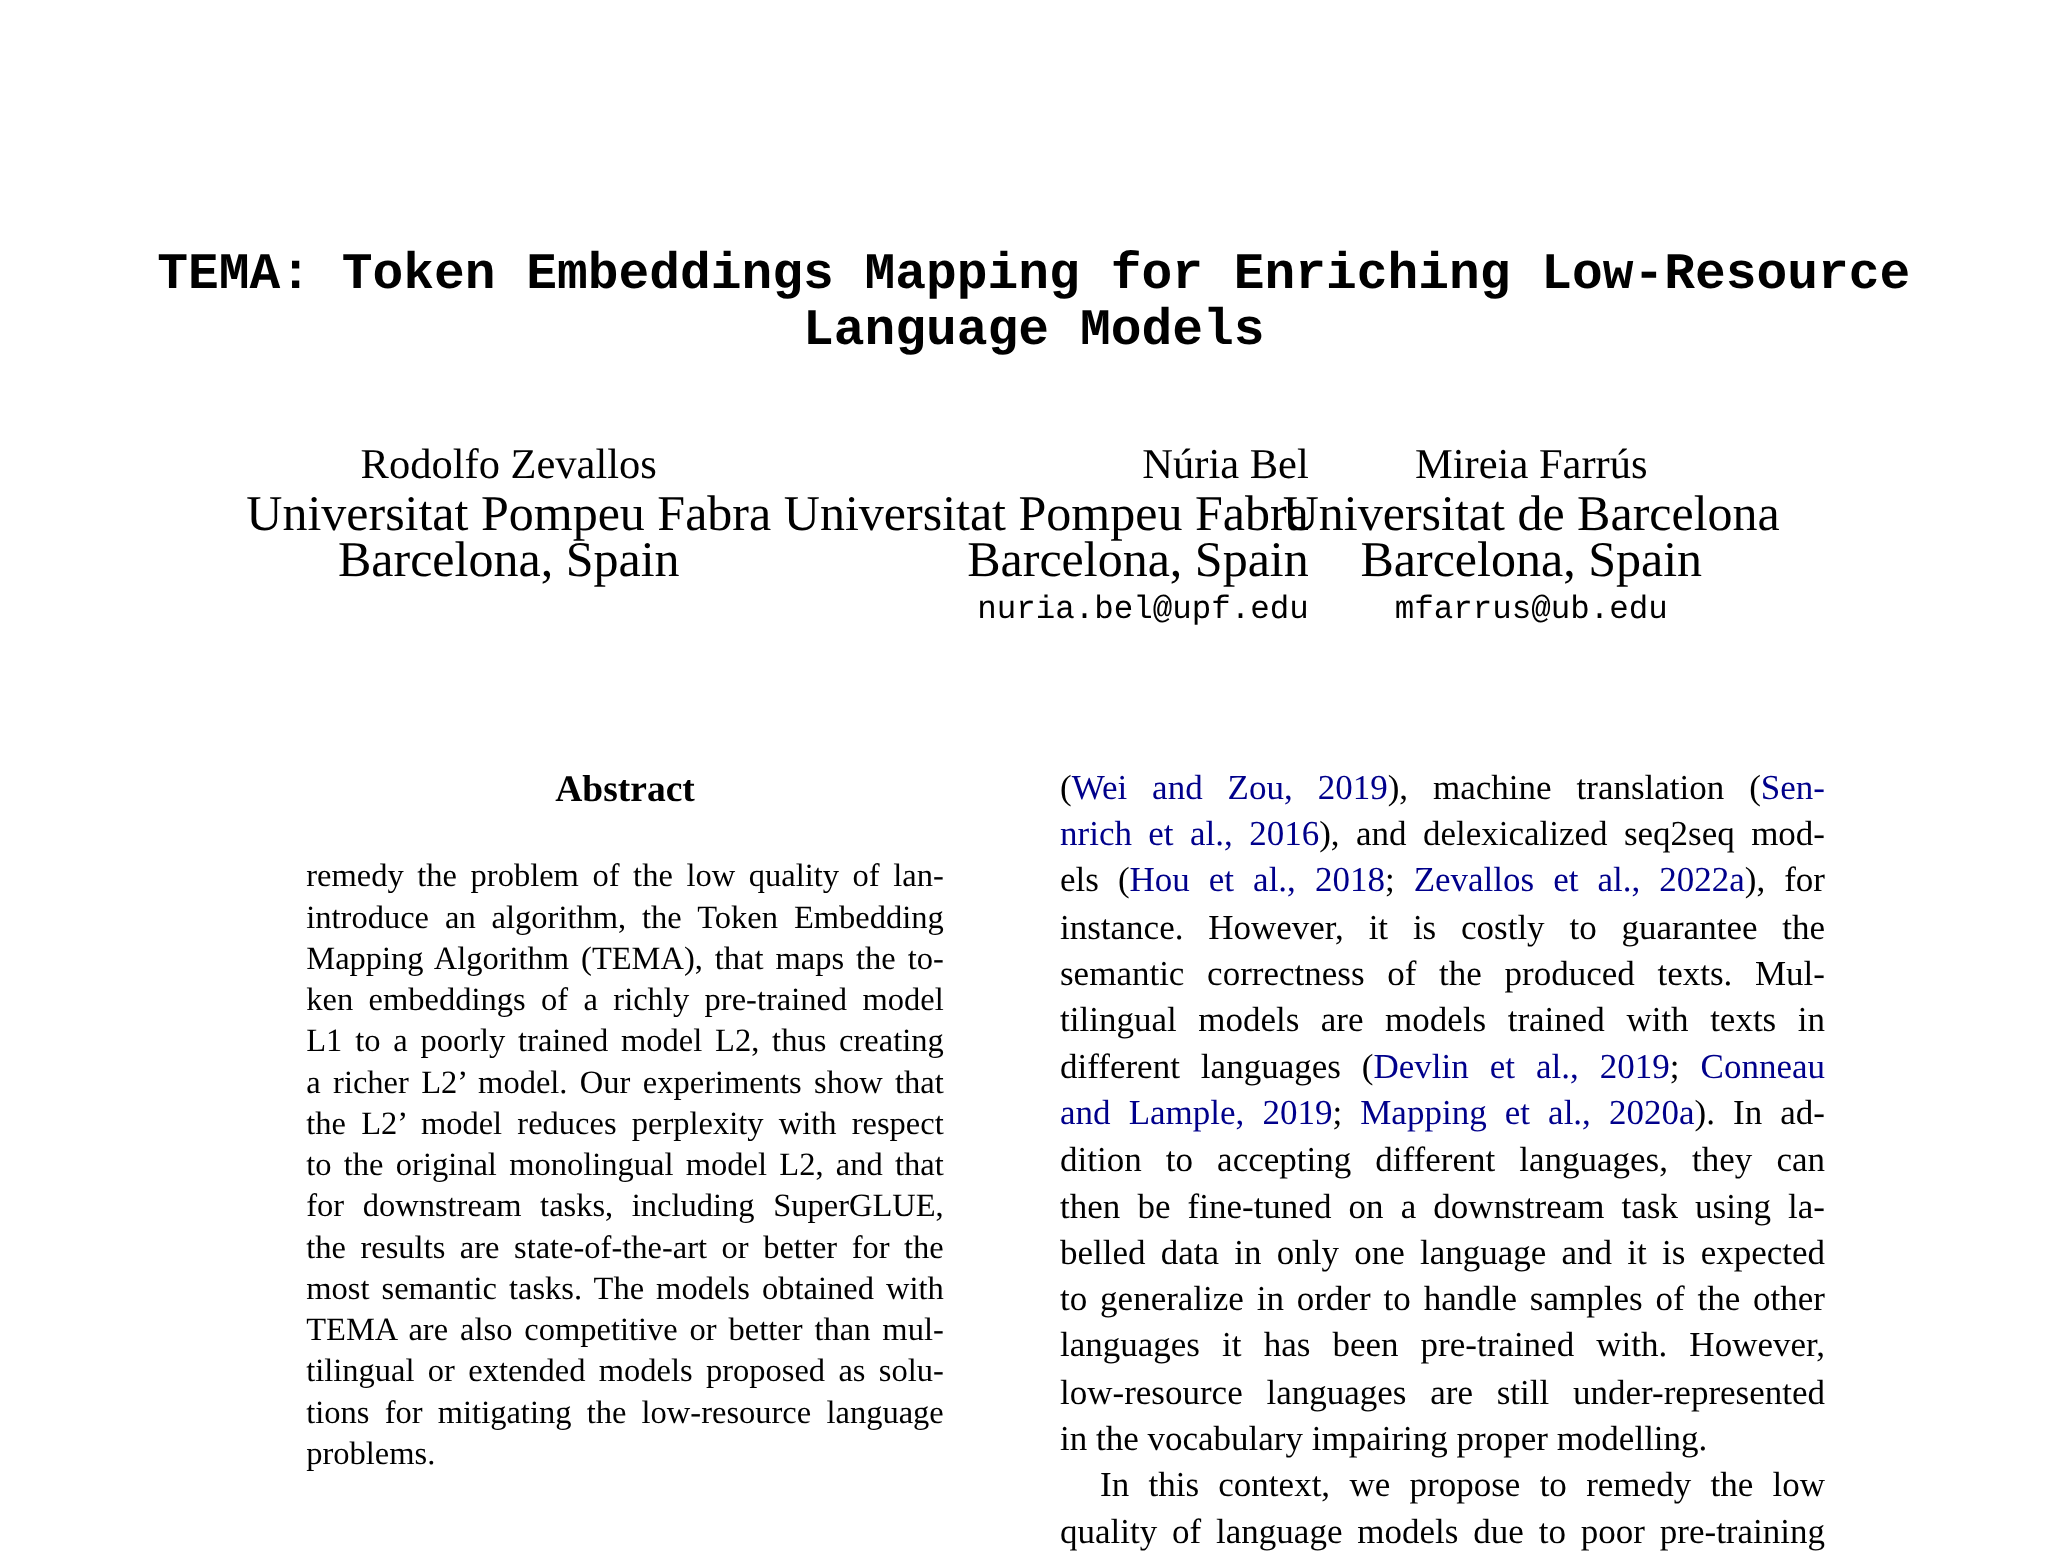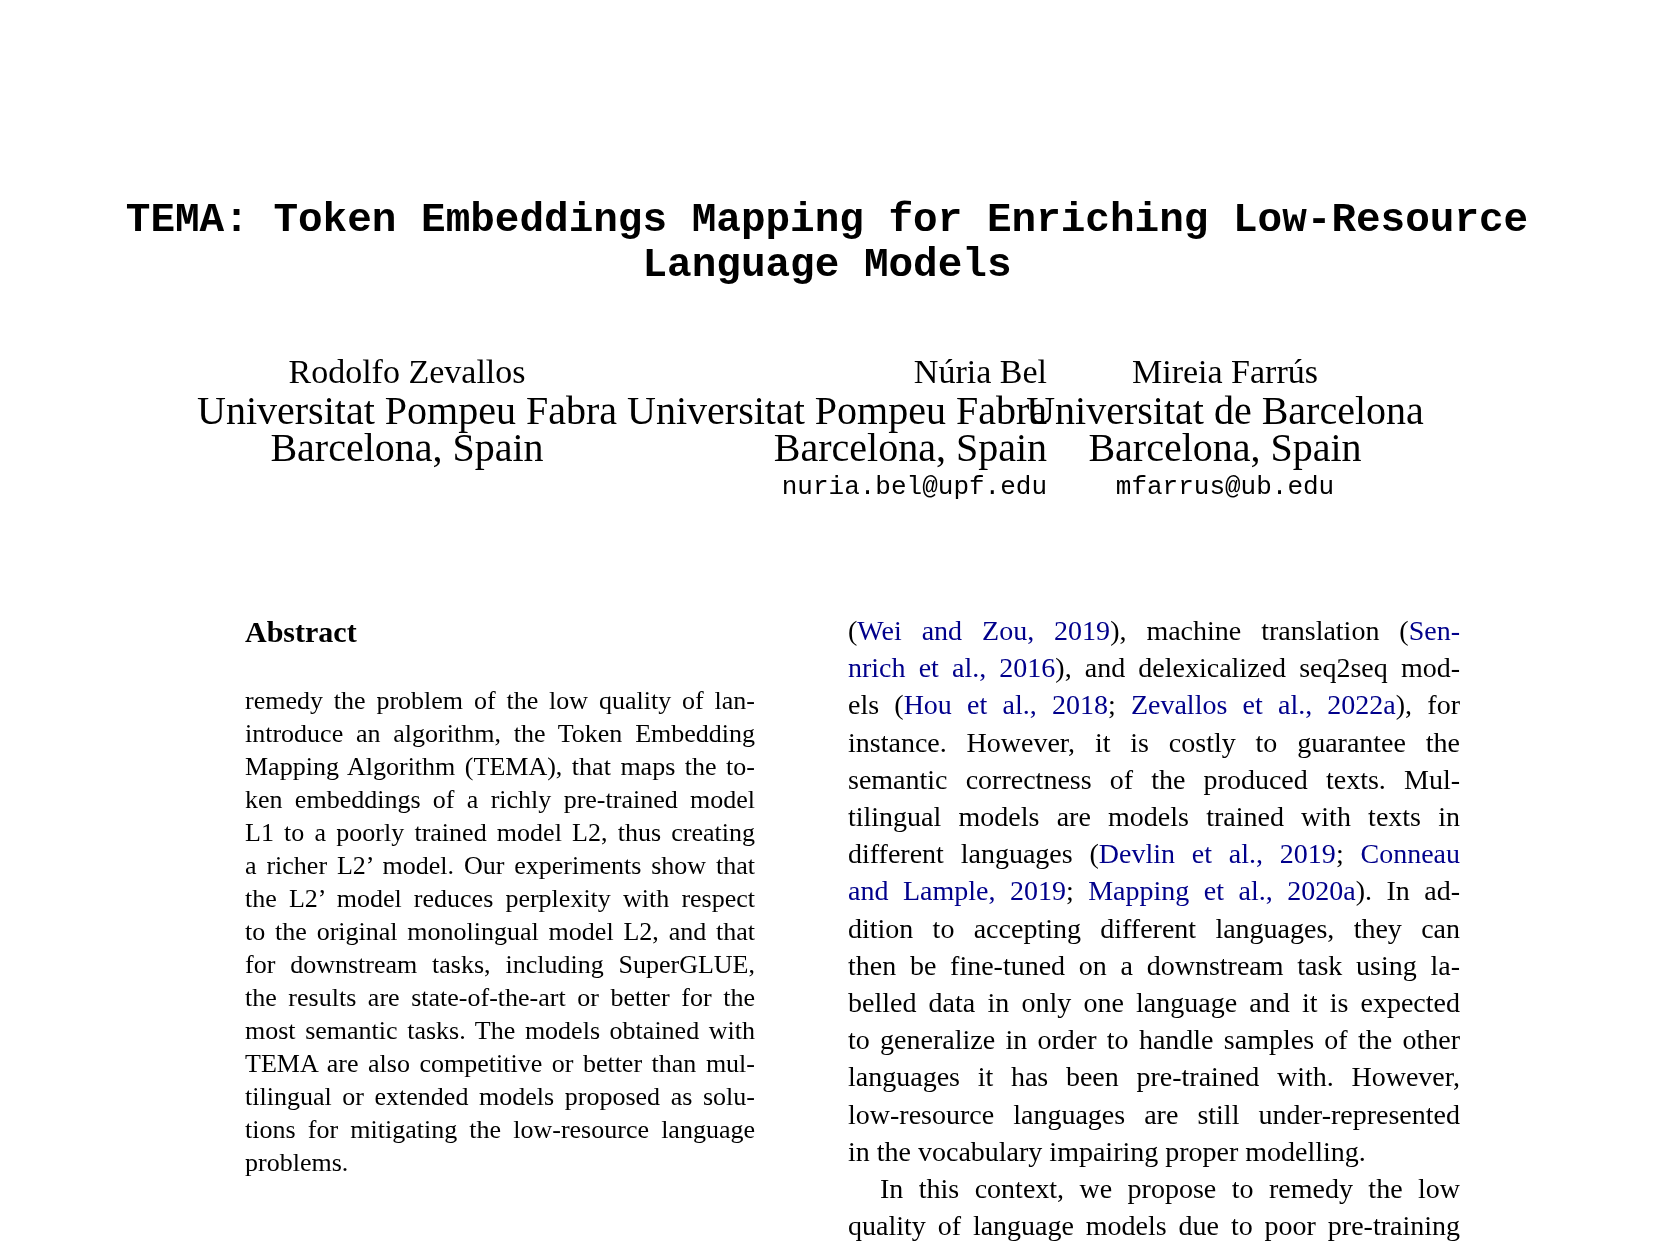--- a/index.html
+++ b/index.html
@@ -22,21 +22,21 @@
   .author-2{left:607px;width:440px;text-align:right;}
   .author-3{left:1005px;width:440px;}
   .author .name{font-size:34px;font-weight:normal;line-height:40px;}
   .author .affil{font-size:40px;line-height:37px;}
   .author .email{
     font-family:"Liberation Mono", monospace;
     font-size:26px;line-height:34px;margin-top:4px;white-space:nowrap;
   }
   .abstract-heading{
     position:absolute;top:615px;left:245px;width:510px;
-    text-align:left;font-weight:bold;font-size:30px;
+    text-align:center;font-weight:bold;font-size:30px;
   }
   .abstract-body{
     position:absolute;top:684px;left:245px;width:510px;
     font-size:26px;line-height:33px;
   }
   .right-column{
     position:absolute;top:612px;left:848px;width:612px;
     font-size:28px;line-height:37.2px;
   }
   .line{

